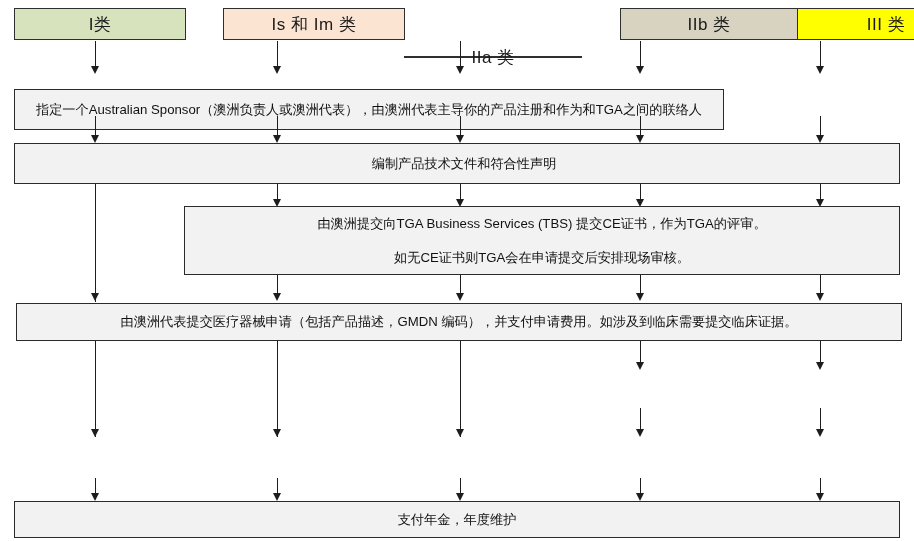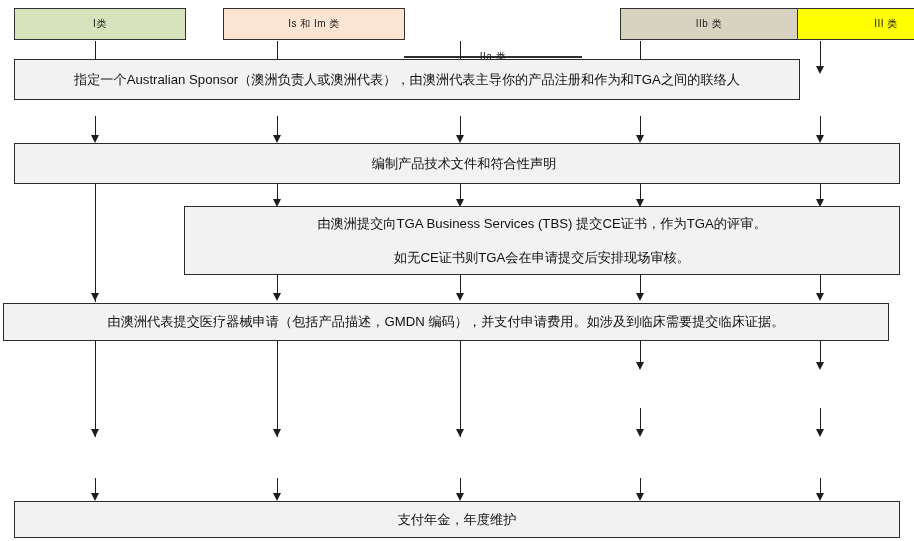--- a/index.html
+++ b/index.html
@@ -16,21 +16,21 @@
   .hdr-row{
     position:absolute;left:14px;top:8px;
     width:886px;height:32px;
     display:flex;
   }
   .hdr-cell{
     flex:0 0 auto;
     border:1px solid #2f2f2f;
     margin-left:-1px;
     display:flex;align-items:center;justify-content:center;
-    font-size:10px;
+    font-size:17px;
     letter-spacing:.5px;
     box-sizing:border-box;
   }
   .hdr-cell:first-child{margin-left:0;}
 
   
   .box{
     position:absolute;
     background:#f2f2f2;
     border:1px solid #2b2b2b;
@@ -83,21 +83,21 @@
   <div class="arrowhead" style="left:90.5px;top:66px;"></div>
   <div class="conn" style="left:277px;top:41px;height:26px;"></div>
   <div class="arrowhead" style="left:272.5px;top:66px;"></div>
   <div class="conn" style="left:460px;top:41px;height:26px;"></div>
   <div class="arrowhead" style="left:455.5px;top:66px;"></div>
   <div class="conn" style="left:640px;top:41px;height:26px;"></div>
   <div class="arrowhead" style="left:635.5px;top:66px;"></div>
   <div class="conn" style="left:820px;top:41px;height:26px;"></div>
   <div class="arrowhead" style="left:815.5px;top:66px;"></div>
 
-  <div class="box" style="left:14px;top:59px;width:786px;height:41px;">
+  <div class="box" style="left:14px;top:89px;width:710px;height:41px;">
     <span class="ln">指定一个Australian Sponsor（澳洲负责人或澳洲代表），由澳洲代表主导你的产品注册和作为和TGA之间的联络人</span>
   </div>
 
   <div class="conn" style="left:95px;top:116px;height:20px;"></div>
   <div class="arrowhead" style="left:90.5px;top:135px;"></div>
   <div class="conn" style="left:277px;top:116px;height:20px;"></div>
   <div class="arrowhead" style="left:272.5px;top:135px;"></div>
   <div class="conn" style="left:460px;top:116px;height:20px;"></div>
   <div class="arrowhead" style="left:455.5px;top:135px;"></div>
   <div class="conn" style="left:640px;top:116px;height:20px;"></div>
@@ -129,21 +129,21 @@
 
   <div class="conn" style="left:277px;top:275px;height:24px;"></div>
   <div class="arrowhead" style="left:272.5px;top:293px;"></div>
   <div class="conn" style="left:460px;top:275px;height:24px;"></div>
   <div class="arrowhead" style="left:455.5px;top:293px;"></div>
   <div class="conn" style="left:640px;top:275px;height:24px;"></div>
   <div class="arrowhead" style="left:635.5px;top:293px;"></div>
   <div class="conn" style="left:820px;top:275px;height:24px;"></div>
   <div class="arrowhead" style="left:815.5px;top:293px;"></div>
 
-  <div class="box" style="left:3px;top:303px;width:886px;height:38px;">
+  <div class="box" style="left:16px;top:303px;width:886px;height:38px;">
     <span class="ln">由澳洲代表提交医疗器械申请（包括产品描述，GMDN 编码），并支付申请费用。如涉及到临床需要提交临床证据。</span>
   </div>
 
   <div class="conn" style="left:95px;top:341px;height:96px;"></div>
   <div class="arrowhead" style="left:90.5px;top:429px;"></div>
   <div class="conn" style="left:277px;top:341px;height:96px;"></div>
   <div class="arrowhead" style="left:272.5px;top:429px;"></div>
   <div class="conn" style="left:460px;top:341px;height:96px;"></div>
   <div class="arrowhead" style="left:455.5px;top:429px;"></div>
 

